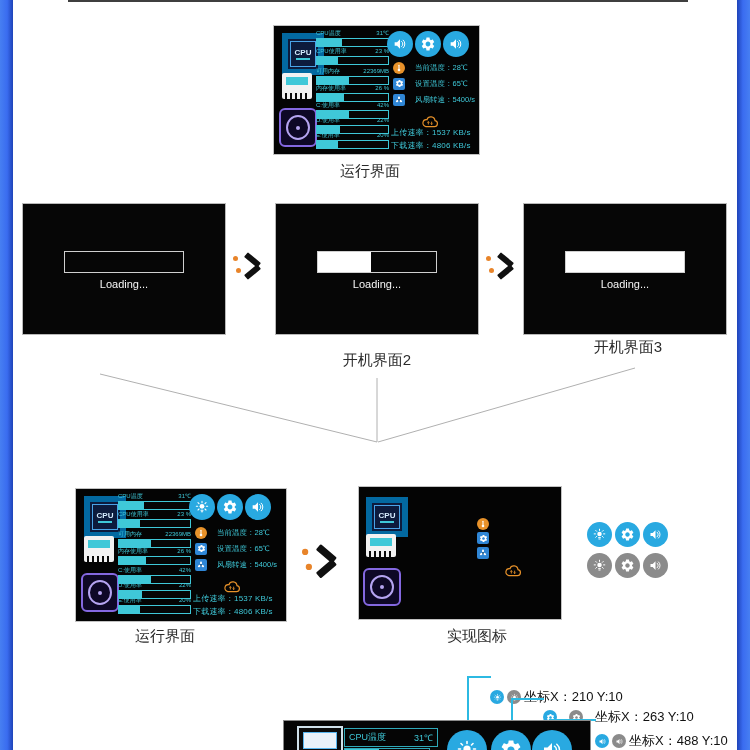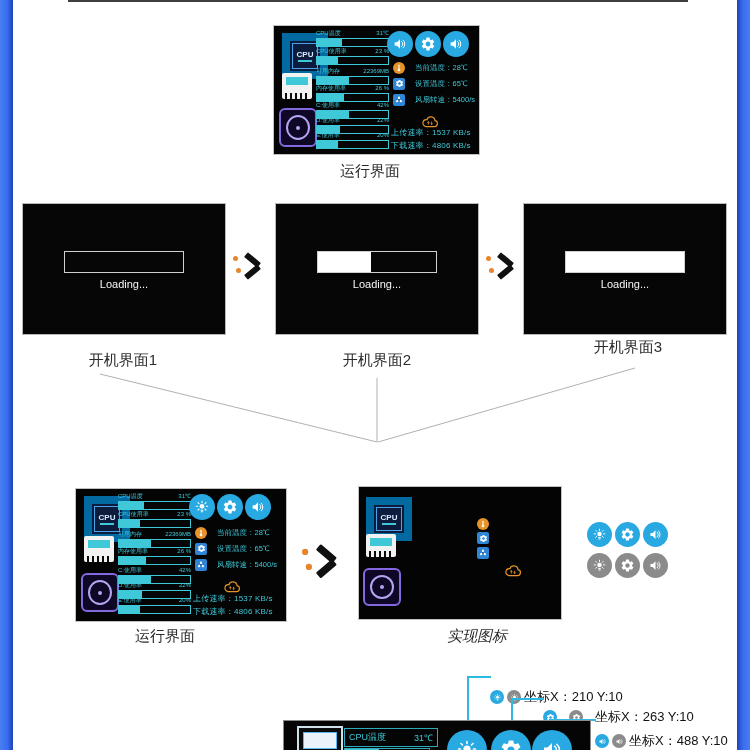--- a/index.html
+++ b/index.html
@@ -21,21 +21,21 @@
          display:flex;align-items:center;justify-content:center;color:#fff;}
   .mstat{position:absolute;left:119px;display:flex;align-items:center;gap:10px;height:13px;}
   .mstat .txt{font-size:7.5px;color:#3fc8d8;white-space:nowrap;}
   .sic{width:12px;height:12px;display:flex;align-items:center;justify-content:center;flex:none;}
   .sic.therm{border-radius:50%;background:#e8922a;color:#fff;}
   .sic.bluesq{border-radius:2px;background:#2f86d6;color:#fff;}
   .mcloud{position:absolute;left:144px;top:86px;width:24px;height:20px;color:#e8922a;}
   .mnet{position:absolute;left:117px;font-size:8px;color:#3fc8d8;white-space:nowrap;letter-spacing:.2px;}
 
   
-  .icon-cpu{position:absolute;border:8px solid #0369a1;background:#0d1b3d;display:flex;align-items:center;justify-content:center;}
+  .icon-cpu{position:absolute;border:6px solid #0369a1;background:#0d1b3d;display:flex;align-items:center;justify-content:center;}
   .cpu-inner{border:1px solid #4aa3e8;width:80%;height:80%;display:flex;flex-direction:column;align-items:center;justify-content:center;color:#d6ecff;font-weight:bold;font-size:8px;}
   .cpu-line{display:block;width:60%;height:2px;background:#3fc8d8;margin-top:1px;}
   .icon-ram{position:absolute;background:#f2f2f2;border-radius:2px;}
   .icon-ram::before{content:"";position:absolute;left:4px;right:4px;top:4px;height:8px;background:#3fc8d8;}
   .icon-ram::after{content:"";position:absolute;left:3px;right:3px;bottom:0;height:6px;
       background:repeating-linear-gradient(90deg,#0b0b0b 0 2px,#f2f2f2 2px 5px);}
   .icon-hdd{position:absolute;border:2px solid #8468e0;border-radius:6px;background:#0e0826;}
   .icon-hdd::before{content:"";position:absolute;inset:5px;border:2px solid #b5a4f0;border-radius:50%;}
   .icon-hdd::after{content:"";position:absolute;left:50%;top:50%;width:4px;height:4px;margin:-2px 0 0 -2px;border-radius:50%;background:#b5a4f0;}
 
@@ -271,21 +271,20 @@
       <span class="fdot d1"></span>
       <span class="fdot d2"></span>
       <span class="chev"></span>
     </div>
   <div class="flowarrow" style="left:486px;top:249px;">
       <span class="fdot d1"></span>
       <span class="fdot d2"></span>
       <span class="chev"></span>
     </div>
 
-  <div class="cap" style="left:63px;top:351px;width:120px;">开机界面1</div>
   <div class="cap" style="left:317px;top:351px;width:120px;">开机界面2</div>
   <div class="cap" style="left:568px;top:338px;width:120px;">开机界面3</div>
 
   <svg class="convsvg" width="630" height="80">
     <line x1="40" y1="9" x2="317" y2="77" stroke="#b0b0b0" stroke-width="1"></line>
     <line x1="317" y1="13" x2="317" y2="77" stroke="#b0b0b0" stroke-width="1"></line>
     <line x1="575" y1="3" x2="318" y2="77" stroke="#b0b0b0" stroke-width="1"></line>
   </svg>
 
   <div class="abs mon" style="left:75px;top:488px;width:210px;height:132px;">
@@ -442,21 +441,21 @@
         <svg class="ic" width="10" height="10">
           <use href="#i-fan"></use>
         </svg>
       </div>
     <div style="position:absolute;left:143px;top:74px;width:22px;height:20px;color:#e8922a;">
         <svg class="ic" width="22" height="20" viewBox="0 0 24 24">
           <use href="#i-cloud"></use>
         </svg>
       </div>
   </div>
-  <div class="cap" style="left:417px;top:627px;width:120px;font-style:italic;">实现图标</div>
+  <div class="cap" style="left:417px;top:627px;width:120px;">实现图标</div>
 
   <div class="gic blue" style="left:587px;top:522px;">
       <svg class="ic" width="15" height="15">
         <use href="#i-light"></use>
       </svg>
     </div>
   <div class="gic blue" style="left:615px;top:522px;">
       <svg class="ic" width="15" height="15">
         <use href="#i-gear"></use>
       </svg>

